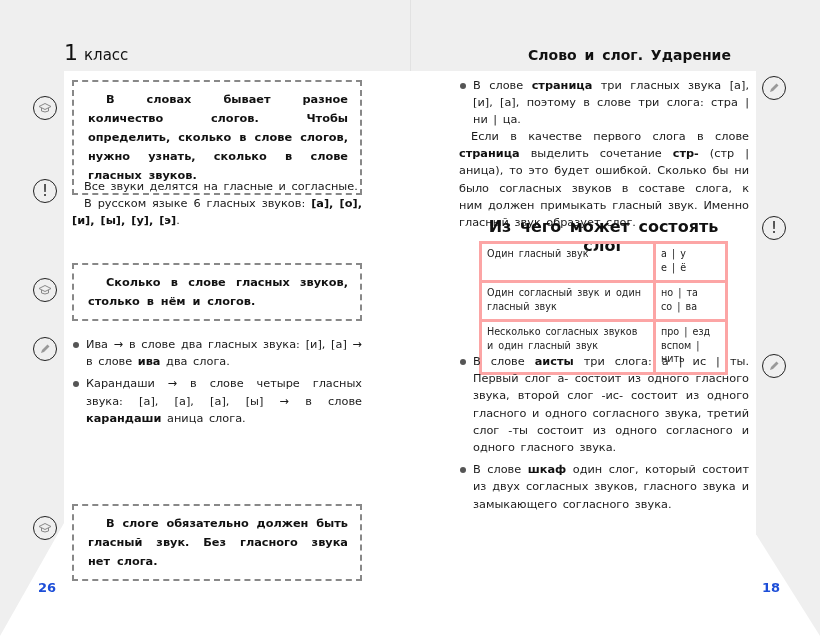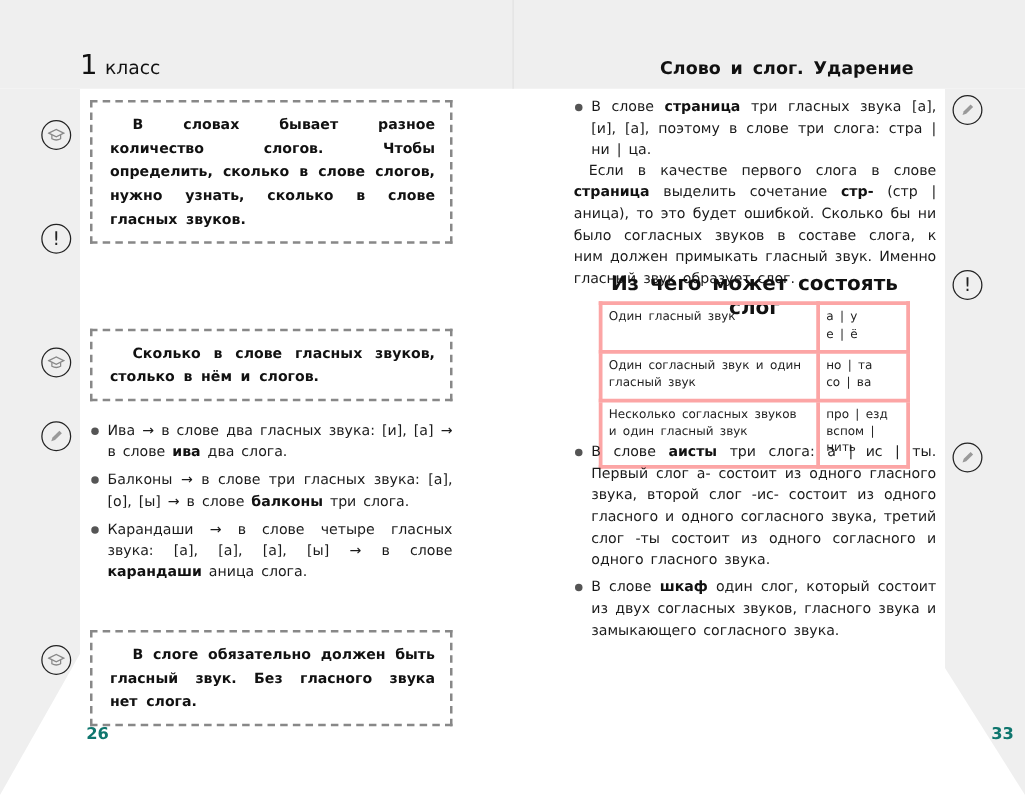--- a/index.html
+++ b/index.html
@@ -39,21 +39,21 @@
   ul.bul { list-style: none; }
   ul.bul li { position: relative; padding-left: 14px; margin-bottom: 5px; }
   ul.bul li::before { content: ""; position: absolute; left: 1px; top: 6px; width: 6px; height: 6px; border-radius: 50%; background: #555; }
 
   
   .tbl-title { position: absolute; left: 480px; width: 247px; top: 217px; text-align: center; font-size: 16px; font-weight: bold; word-spacing: 3px; color: #111; }
   table.syl { position: absolute; left: 479px; top: 241px; width: 249px; border-collapse: collapse; font-size: 9.6px; line-height: 13.5px; color: #222; }
   table.syl td { border: 3px solid #fca5a5; padding: 3px 5px 6px 5px; vertical-align: top; word-spacing: 2px; }
   table.syl td.c1 { width: 174px; }
 
-  .pgnum { position: absolute; font-size: 13px; font-weight: bold; color: #0f766e; margin-left: 31px; }
+  .pgnum { position: absolute; font-size: 13px; font-weight: bold; color: #1d4ed8; }
 </style>
 </head>
 <body>
 
 <div class="bg-top"></div>
 <div class="bg-left"></div>
 <div class="bg-right"></div>
 <div class="spine"></div>
 
 <div class="grade">
@@ -86,30 +86,31 @@
       <path d="M1 4.5 L7 1.5 L13 4.5 L7 7.5 Z" fill="none" stroke="#888" stroke-width="1"></path>
       <path d="M3.5 6 V9 Q7 11 10.5 9 V6" fill="none" stroke="#888" stroke-width="1"></path>
     </svg>
 </div>
 
 <div class="rule" style="top:80px;">
   <p>В словах бывает разное количество слогов. Чтобы определить, сколько в слове слогов, нужно узнать, сколько в слове гласных звуков.</p>
 </div>
 
 <div class="txt" style="left:72px; top:178px; width:290px;">
+  <p class="ind">Все звуки делятся на гласные и согласные.</p>
+  <p class="ind"><span>В русском языке 6 гласных звуков: </span><b>[а], [о], [и], [ы], [у], [э]</b><span>.</span></p>
 </div>
 
 <div class="rule" style="top:263px;">
   <p>Сколько в слове гласных звуков, столько в нём и слогов.</p>
 </div>
 
 <div class="txt" style="left:72px; top:336px; width:290px;">
   <ul class="bul">
     <li><span>Ива → в слове два гласных звука: [и], [а] → в слове </span><b>ива</b><span> два слога.</span></li>
-    <li><span>Балконы → в слове три гласных звука: [а], [о], [ы] → в слове </span><b>балконы</b><span> три слога.</span></li>
     <li><span>Карандаши → в слове четыре гласных звука: [а], [а], [а], [ы] → в слове </span><b>карандаши</b><span> аница слога.</span></li>
   </ul>
 </div>
 
 <div class="rule" style="top:504px;">
   <p>В слоге обязательно должен быть гласный звук. Без гласного звука нет слога.</p>
 </div>
 
 <div class="pgnum" style="left:38px; top:580px;">26</div>
 
@@ -164,13 +165,13 @@
 </tbody>
   </table>
 
 <div class="txt" style="left:459px; top:353px; width:290px;">
   <ul class="bul">
     <li><span>В слове </span><b>аисты</b><span> три слога: а | ис | ты. Первый слог а- состоит из одного гласного звука, второй слог -ис- состоит из одного гласного и одного согласного звука, третий слог -ты состоит из одного согласного и одного гласного звука.</span></li>
     <li><span>В слове </span><b>шкаф</b><span> один слог, который состоит из двух согласных звуков, гласного звука и замыкающего согласного звука.</span></li>
   </ul>
 </div>
 
-<div class="pgnum" style="left:762px; top:580px;">33</div>
+<div class="pgnum" style="left:762px; top:580px;">18</div>
 
 </body></html>

